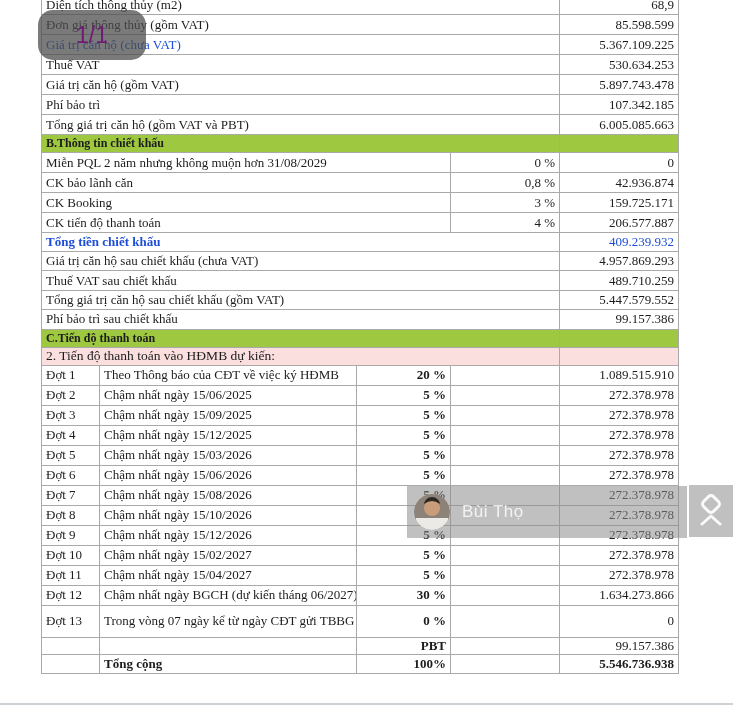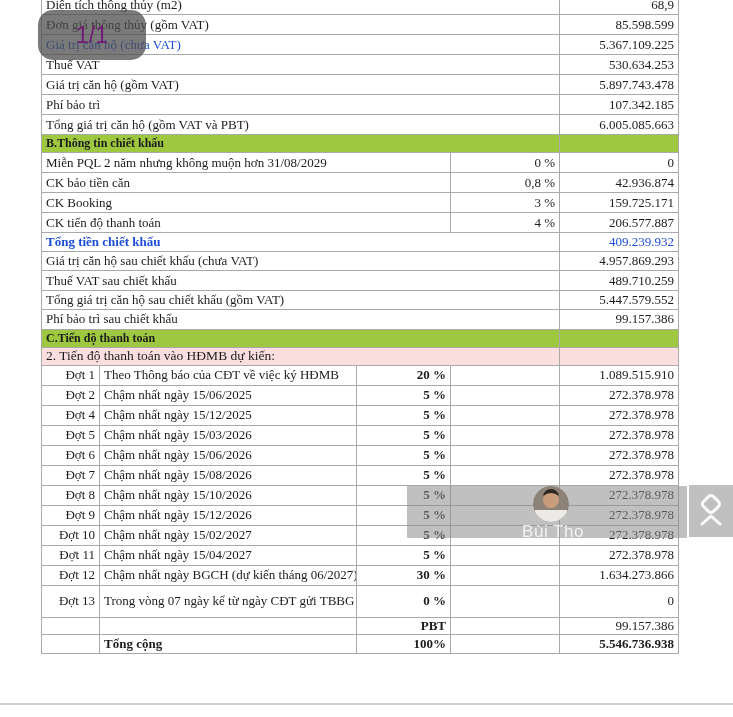--- a/index.html
+++ b/index.html
@@ -20,41 +20,41 @@
     padding:0 4px;vertical-align:middle;
     white-space:nowrap;overflow:hidden;
   }
   tr.rh20{height:20px} tr.rh19{height:19px} tr.rh194{height:19.4px}
   tr.rh18{height:18px} tr.rh32{height:32px} tr.rh17{height:17px}
   td.lbl{text-align:left;padding-left:4px;}
   td.ind{padding-left:11px;}
   td.val{text-align:right;padding-right:5px;}
   td.pct{text-align:right;padding-right:4px;font-weight:bold;}
   td.pct4{text-align:right;padding-right:6px;}
-  td.stage{text-align:right;padding-left:8px;}
+  td.stage{text-align:left;padding-left:8px;}
   td.desc{text-align:left;padding-left:11px;white-space:normal;line-height:1.22;padding-top:1px;padding-bottom:1px;font-family:Liberation Serif, serif;}
   td.sec{
     background:#9dc83f;font-weight:bold;font-size:12px;
     border-top-color:#cfe09a;border-bottom-color:#8eb637;
   }
   td.note{background:#fbdfdf;font-size:13.5px;}
   td.red{color:#1d4ed8;}
   td.bold{font-weight:bold;}
   
   #page-badge{
     position:absolute;left:38px;top:10px;width:108px;height:50px;
     background:rgba(75,75,75,0.74);border-radius:15px;
     display:flex;align-items:center;justify-content:center;
     color:#701a75;font-family:"Liberation Sans",sans-serif;font-size:23px;
     z-index:6;
   }
   #wm-band{
     position:absolute;left:407px;top:486px;width:280px;height:52px;
     background:rgba(140,140,140,0.55);z-index:5;
-    display:flex;align-items:center;flex-direction:column;
+    display:flex;align-items:center;
   }
   #wm-avatar{
     width:36px;height:36px;border-radius:50%;overflow:hidden;
     margin-left:7px;flex:0 0 auto;
   }
   #wm-name{
     margin-left:12px;
     font-family:"Liberation Sans",sans-serif;font-size:17px;
     color:rgba(255,255,255,0.80);letter-spacing:0.5px;
   }
@@ -111,21 +111,21 @@
       <tr class="rh18">
         <td colspan="4" class="sec lbl">B.Thông tin chiết khấu</td>
         <td class="sec"></td>
       </tr>
       <tr class="rh20">
         <td colspan="3" class="lbl ind">Miễn PQL 2 năm nhưng không muộn hơn 31/08/2029</td>
         <td class="pct4">0 %</td>
         <td class="val">0</td>
       </tr>
       <tr class="rh20">
-        <td colspan="3" class="lbl ind">CK bảo tiền căn</td>
+        <td colspan="3" class="lbl ind">CK bảo lãnh căn</td>
         <td class="pct4">0,8 %</td>
         <td class="val">42.936.874</td>
       </tr>
       <tr class="rh20">
         <td colspan="3" class="lbl ind">CK Booking</td>
         <td class="pct4">3 %</td>
         <td class="val">159.725.171</td>
       </tr>
       <tr class="rh20">
         <td colspan="3" class="lbl ind">CK tiến độ thanh toán</td>
@@ -163,20 +163,27 @@
       <tr class="rh20">
         <td class="stage">Đợt 1</td>
         <td class="desc">Theo Thông báo của CĐT về việc ký HĐMB</td>
         <td class="pct">20 %</td>
         <td class=""></td>
         <td class="val">1.089.515.910</td>
       </tr>
       <tr class="rh20">
         <td class="stage">Đợt 2</td>
         <td class="desc">Chậm nhất ngày 15/06/2025</td>
+        <td class="pct">5 %</td>
+        <td class=""></td>
+        <td class="val">272.378.978</td>
+      </tr>
+      <tr class="rh20">
+        <td class="stage">Đợt 3</td>
+        <td class="desc">Chậm nhất ngày 15/09/2025</td>
         <td class="pct">5 %</td>
         <td class=""></td>
         <td class="val">272.378.978</td>
       </tr>
       <tr class="rh20">
         <td class="stage">Đợt 4</td>
         <td class="desc">Chậm nhất ngày 15/12/2025</td>
         <td class="pct">5 %</td>
         <td class=""></td>
         <td class="val">272.378.978</td>

